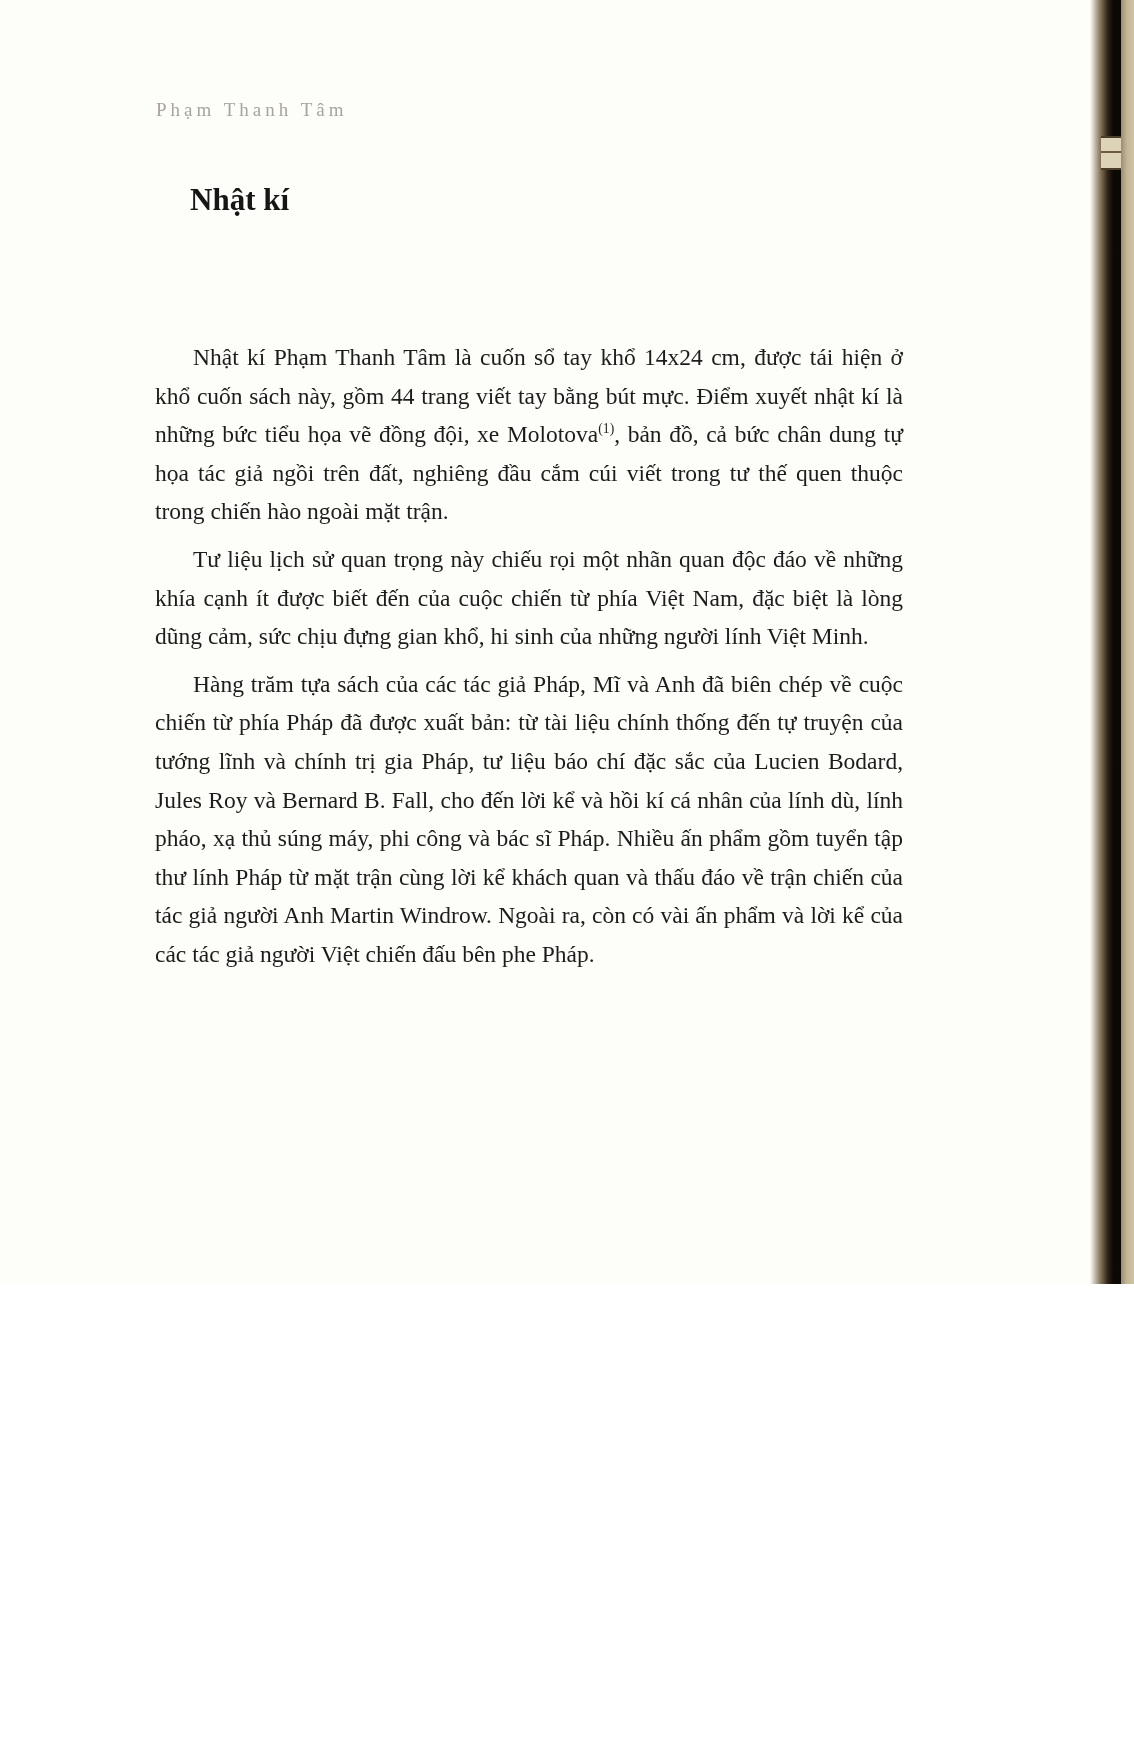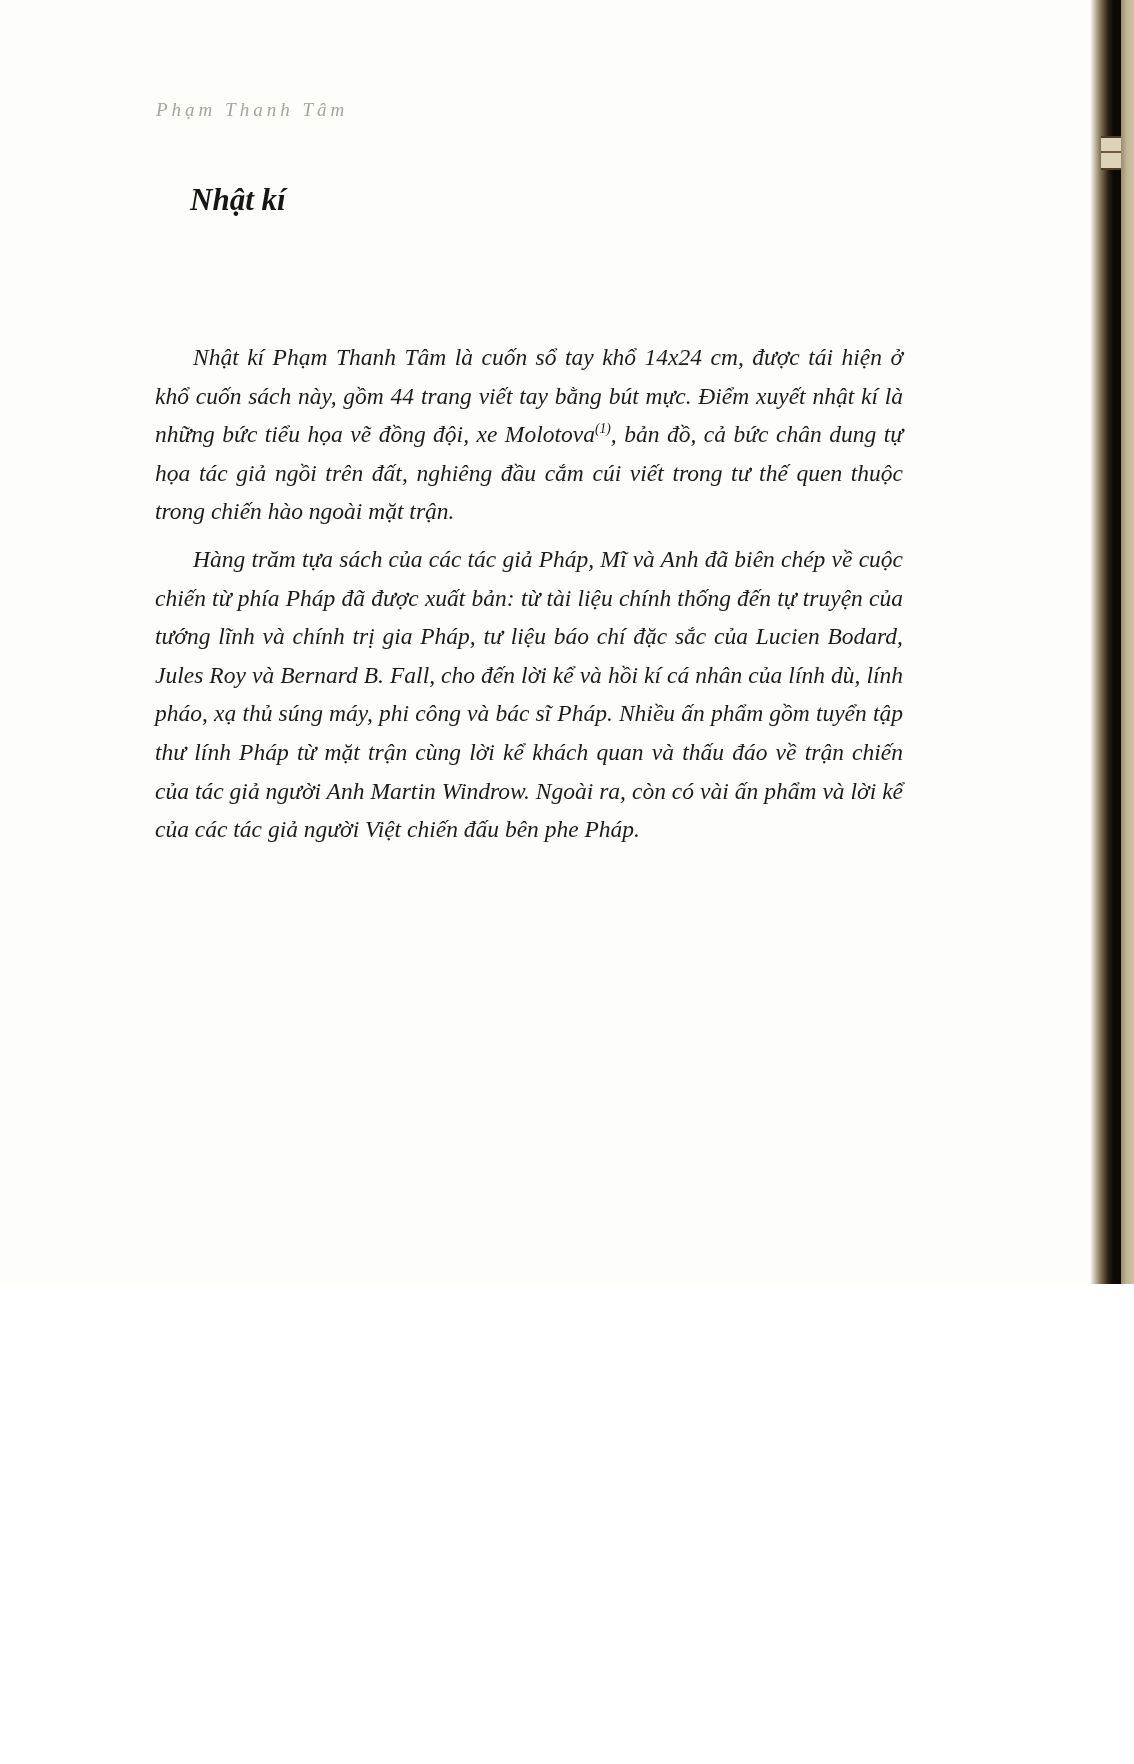--- a/index.html
+++ b/index.html
@@ -8,21 +8,20 @@
     background: #ffffff;
   }
   .page {
     position: relative;
     width: 1134px;
     height: 1284px;
     background: #fdfdf9;
     overflow: hidden;
     font-family: "Liberation Serif", "DejaVu Serif", serif;
     color: #1c1c1c;
-    font-style: italic;
   }
   .running-header {
     position: absolute;
     left: 156px;
     top: 99px;
     font-size: 19px;
     letter-spacing: 4px;
     color: #a8a49c;
   }
   .chapter-title {
@@ -133,20 +132,21 @@
 
 <div class="page">
 
   <div class="running-header">Phạm Thanh Tâm</div>
 
   <h1 class="chapter-title">Nhật kí</h1>
 
   <div class="body-text">
     <p><span>Nhật kí Phạm Thanh Tâm là cuốn sổ tay khổ 14x24 cm, được tái hiện ở khổ cuốn sách này, gồm 44 trang viết tay bằng bút mực. Điểm xuyết nhật kí là những bức tiểu họa vẽ đồng đội, xe Molotova</span><sup>(1)</sup><span>, bản đồ, cả bức chân dung tự họa tác giả ngồi trên đất, nghiêng đầu cắm cúi viết trong tư thế quen thuộc trong chiến hào ngoài mặt trận.</span></p>
 
+    <p>Tư liệu lịch sử quan trọng này chiếu rọi một nhãn quan độc đáo về những khía cạnh ít được biết đến của cuộc chiến từ phía Việt Nam, đặc biệt là lòng dũng cảm, sức chịu đựng gian khổ, hi sinh của những người lính Việt Minh.</p>
 
     <p>Hàng trăm tựa sách của các tác giả Pháp, Mĩ và Anh đã biên chép về cuộc chiến từ phía Pháp đã được xuất bản: từ tài liệu chính thống đến tự truyện của tướng lĩnh và chính trị gia Pháp, tư liệu báo chí đặc sắc của Lucien Bodard, Jules Roy và Bernard B. Fall, cho đến lời kể và hồi kí cá nhân của lính dù, lính pháo, xạ thủ súng máy, phi công và bác sĩ Pháp. Nhiều ấn phẩm gồm tuyển tập thư lính Pháp từ mặt trận cùng lời kể khách quan và thấu đáo về trận chiến của tác giả người Anh Martin Windrow. Ngoài ra, còn có vài ấn phẩm và lời kể của các tác giả người Việt chiến đấu bên phe Pháp.</p>
 
   </div>
 
   <div class="footnote-area">
     <div class="footnote-rule"></div>
   </div>
 
   <div class="page-number">10</div>

